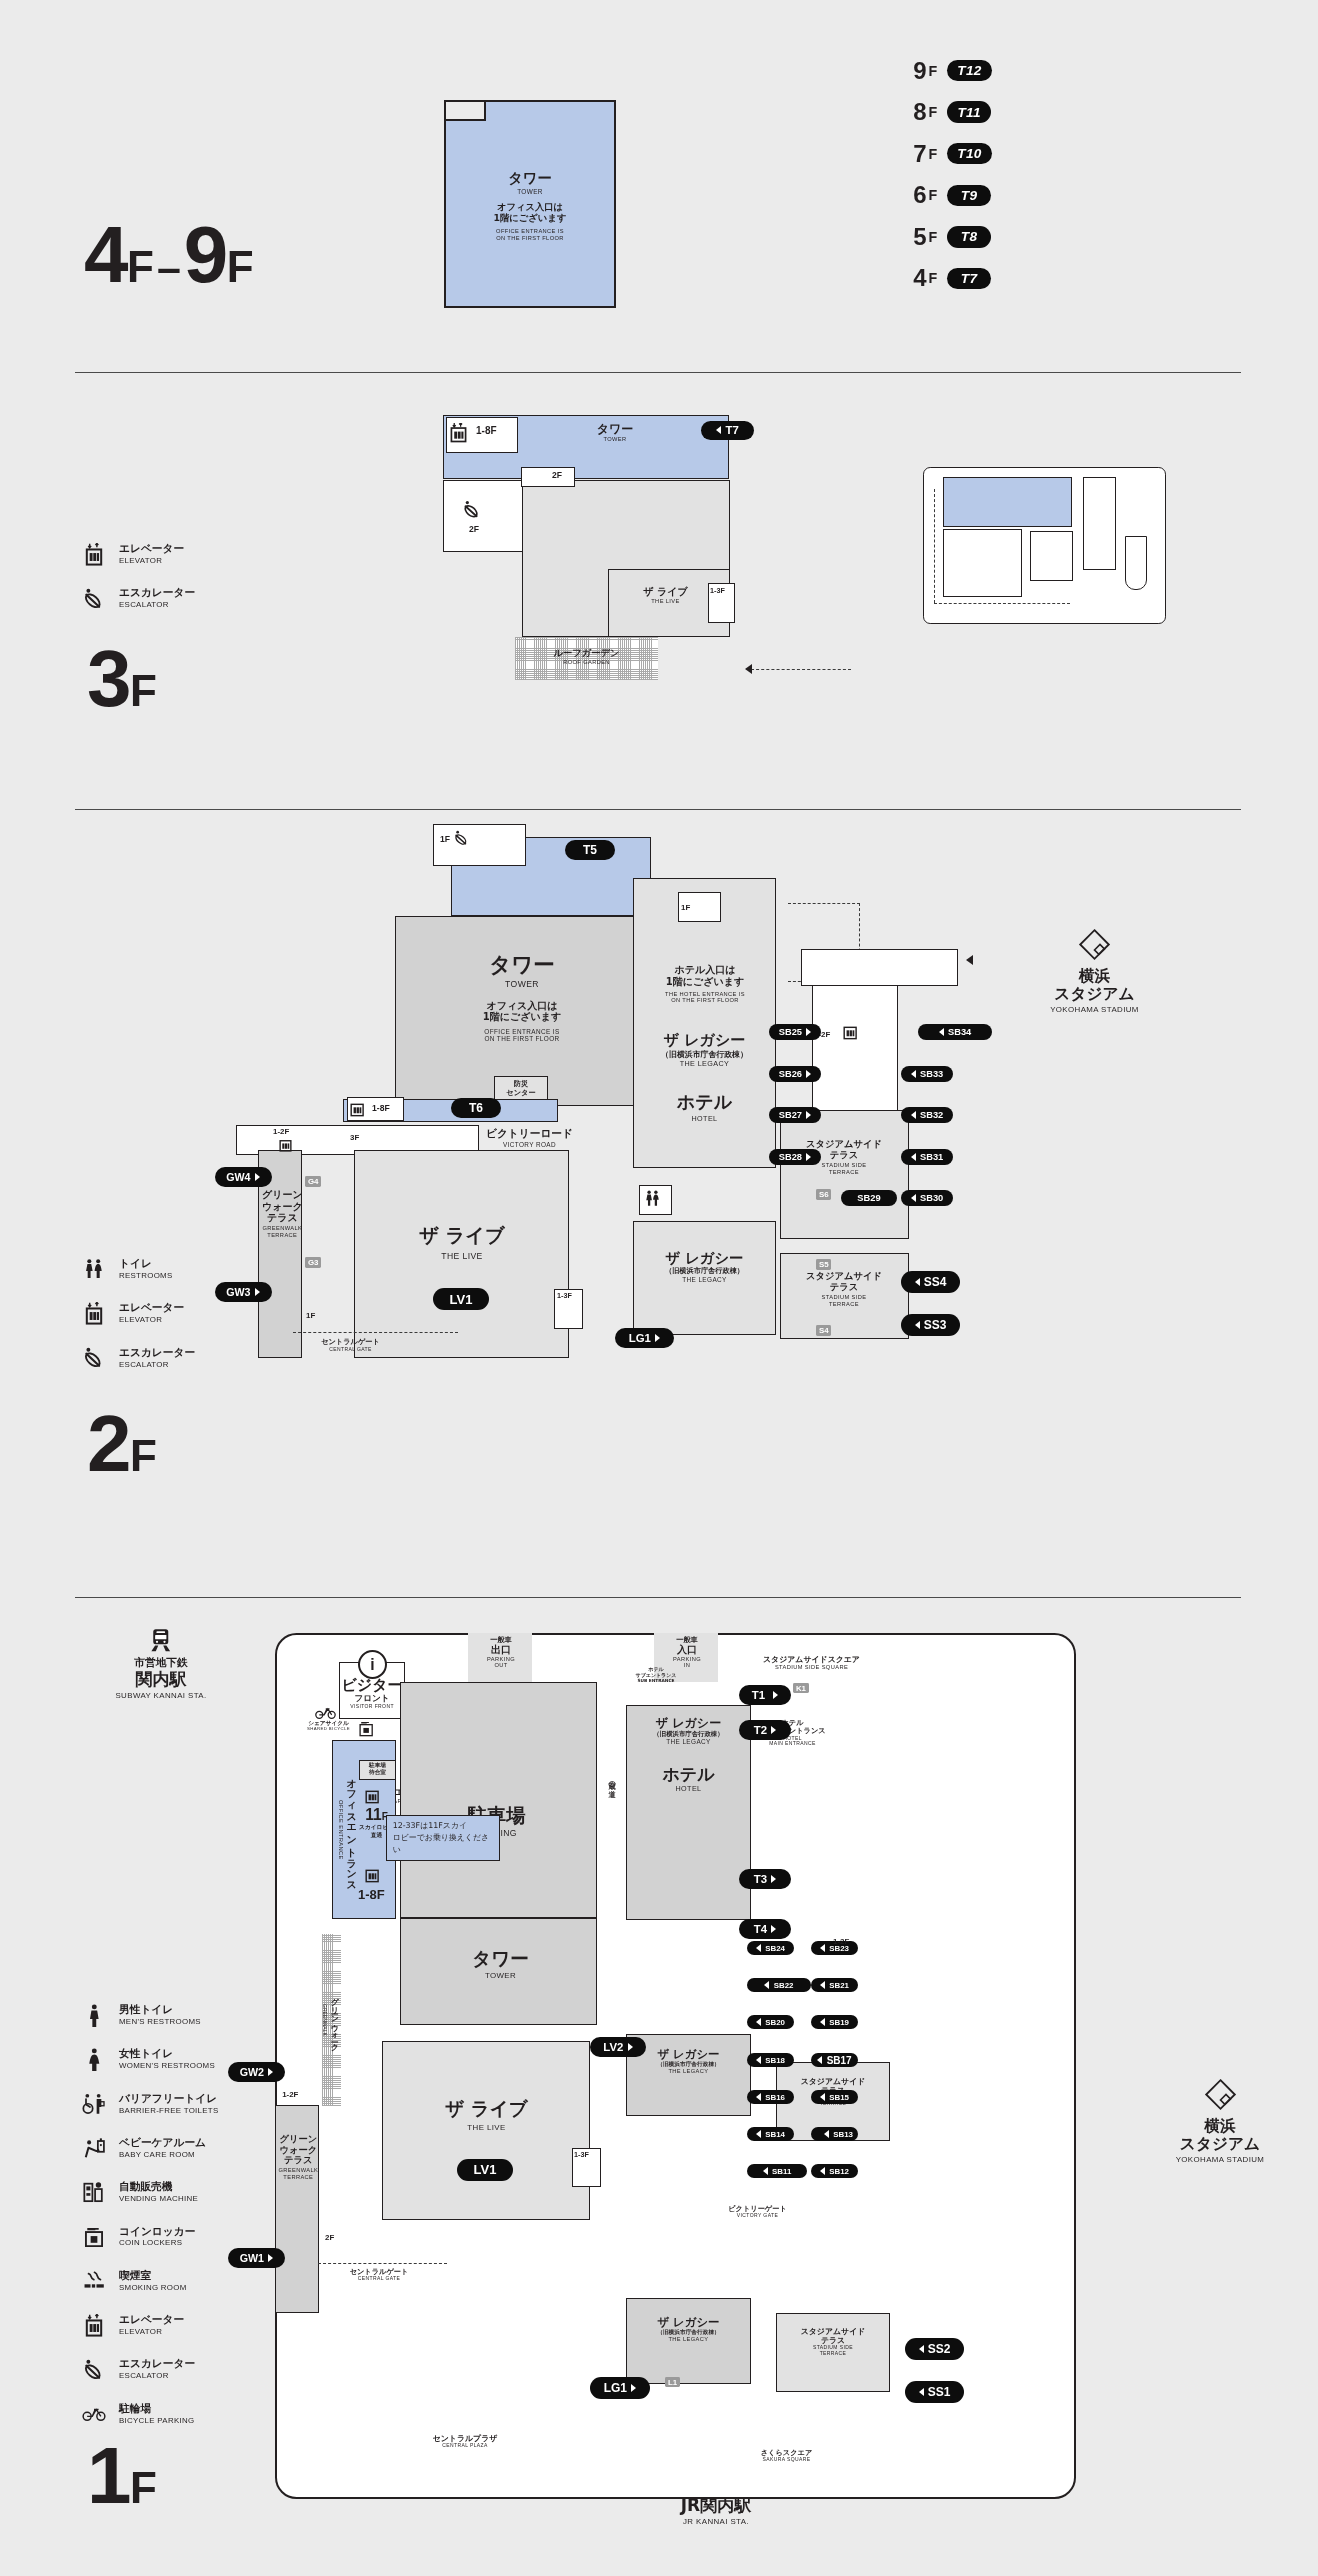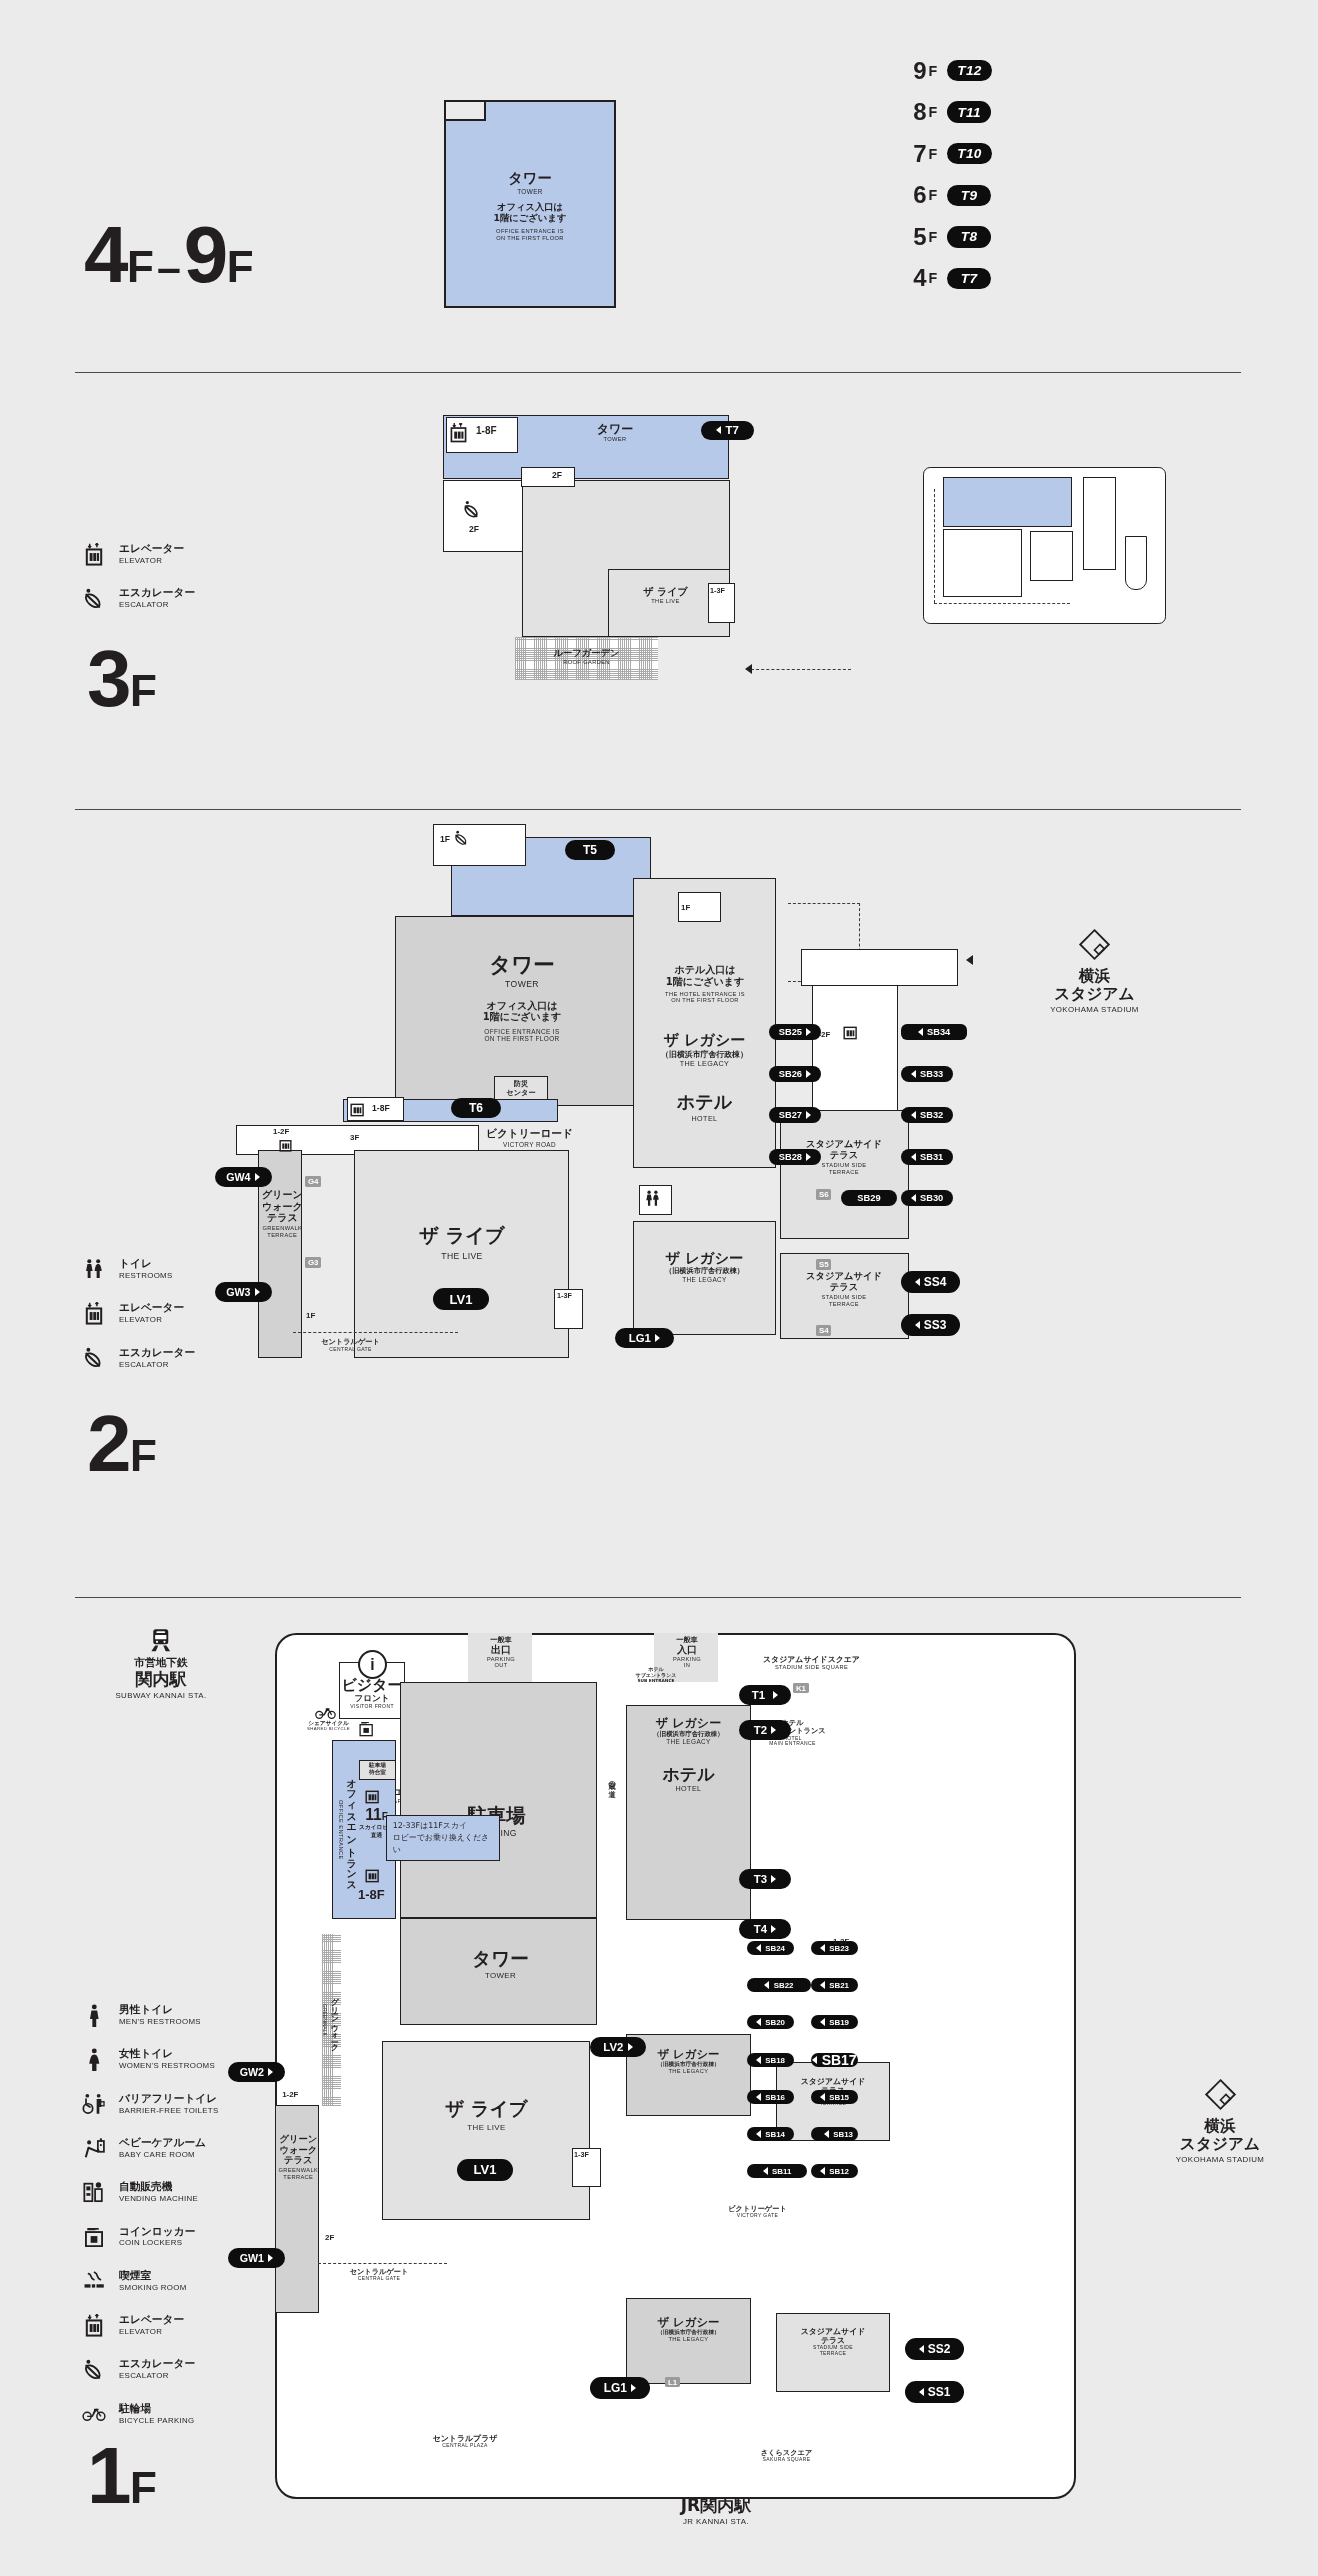--- a/index.html
+++ b/index.html
@@ -460,21 +460,21 @@
         <div class="mpill" style="position: absolute; left: 0px; top: 83px; width: 52px; height: 15.7px; font-size: 9.3px;">
           <span>SB27</span>
           <span class="tri-r"></span>
         </div>
         <div class="mpill" style="position: absolute; left: 0px; top: 125px; width: 52px; height: 15.7px; font-size: 9.3px;">
           <span>SB28</span>
           <span class="tri-r"></span>
         </div>
       </div>
     <div style="position:absolute;left:665px;top:200px;">
-        <div class="mpill" style="position: absolute; left: 0px; top: 0px; width: 66px; height: 15.7px; font-size: 9.3px; border-radius: 6px;">
+        <div class="mpill" style="position: absolute; left: 17px; top: 0px; width: 74px; height: 15.7px; font-size: 9.3px;">
           <span class="tri-l"></span>
           <span>SB34</span>
         </div>
         <div class="mpill" style="position: absolute; left: 0px; top: 42px; width: 52px; height: 15.7px; font-size: 9.3px;">
           <span class="tri-l"></span>
           <span>SB33</span>
         </div>
         <div class="mpill" style="position: absolute; left: 0px; top: 83px; width: 52px; height: 15.7px; font-size: 9.3px;">
           <span class="tri-l"></span>
           <span>SB32</span>
@@ -984,21 +984,21 @@
           <span>SB20</span>
         </div>
         <div class="mpill" style="position: absolute; left: 64px; top: 74px; width: 47px; height: 14.3px; font-size: 7.9px;">
           <span class="tri-l"></span>
           <span>SB19</span>
         </div>
         <div class="mpill" style="position: absolute; left: 0px; top: 112px; width: 47px; height: 14.3px; font-size: 7.9px;">
           <span class="tri-l"></span>
           <span>SB18</span>
         </div>
-        <div class="mpill" style="position: absolute; left: 64px; top: 112px; width: 47px; height: 14.3px; font-size: 14px;">
+        <div class="mpill" style="position: absolute; left: 64px; top: 112px; width: 47px; height: 14.3px; font-size: 10px;">
           <span class="tri-l"></span>
           <span>SB17</span>
         </div>
         <div class="mpill" style="position: absolute; left: 0px; top: 149px; width: 47px; height: 14.3px; font-size: 7.9px;">
           <span class="tri-l"></span>
           <span>SB16</span>
         </div>
         <div class="mpill" style="position: absolute; left: 64px; top: 149px; width: 47px; height: 14.3px; font-size: 7.9px;">
           <span class="tri-l"></span>
           <span>SB15</span>

